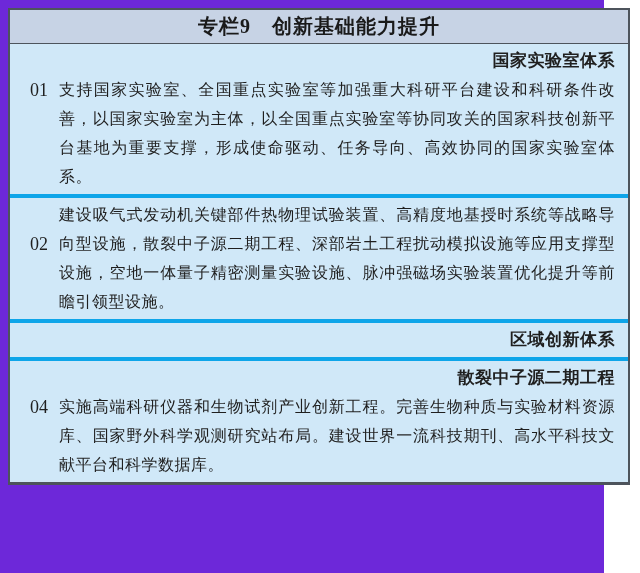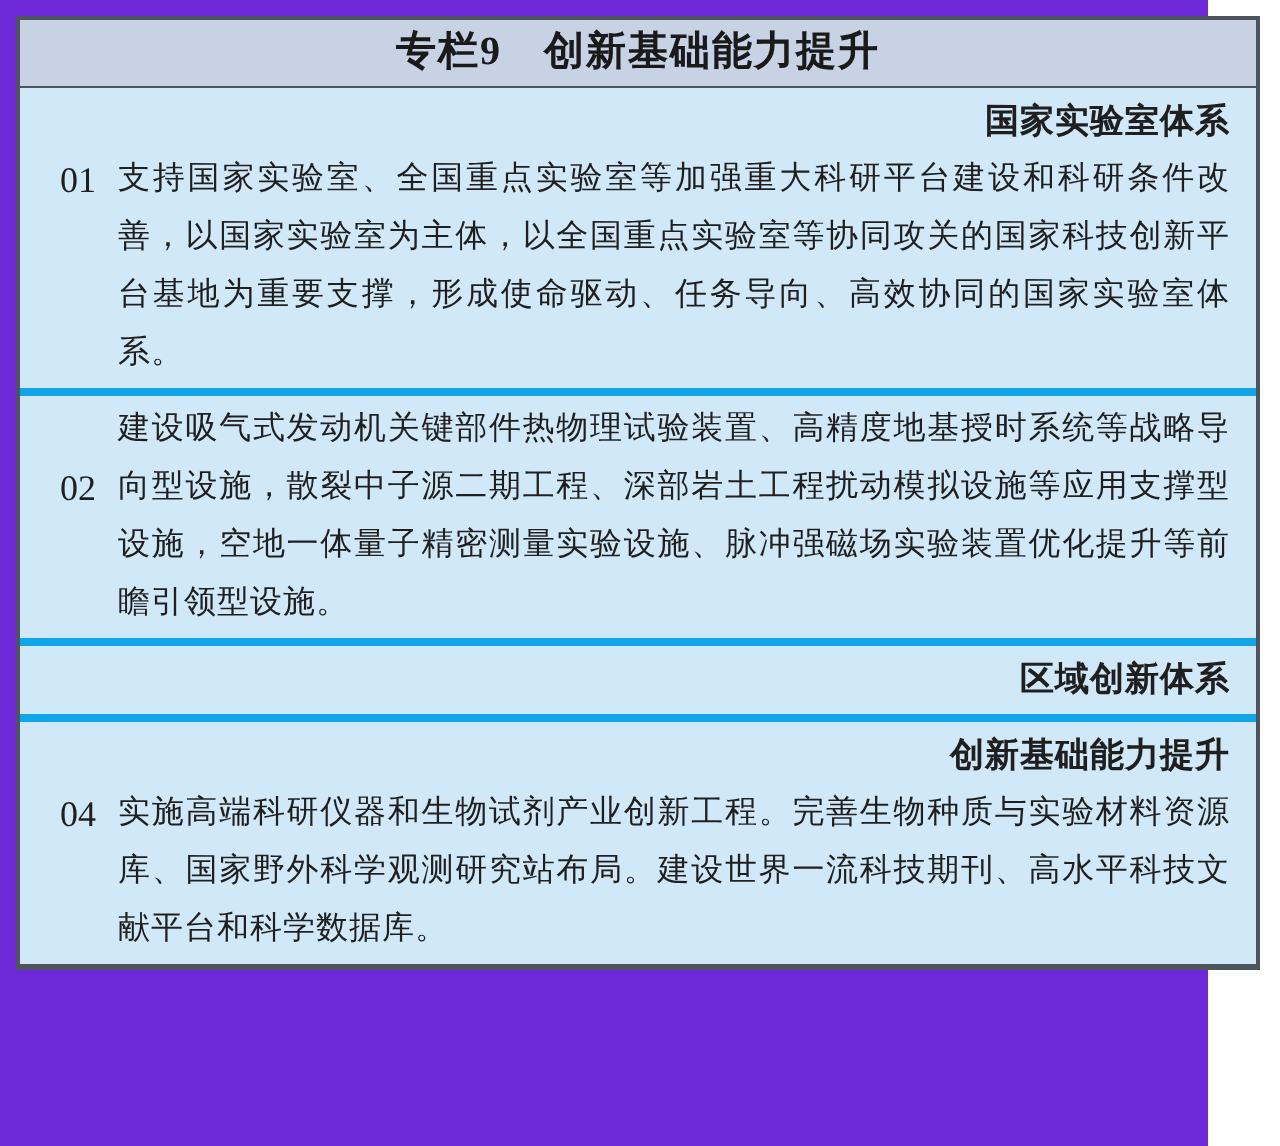--- a/index.html
+++ b/index.html
@@ -92,18 +92,18 @@
       <div class="section-body">建设吸气式发动机关键部件热物理试验装置、高精度地基授时系统等战略导向型设施，散裂中子源二期工程、深部岩土工程扰动模拟设施等应用支撑型设施，空地一体量子精密测量实验设施、脉冲强磁场实验装置优化提升等前瞻引领型设施。</div>
     </div>
 
     <div class="section">
       <span class="section-number">07</span>
       <div class="section-heading">区域创新体系</div>
     </div>
 
     <div class="section">
       <span class="section-number">04</span>
-      <div class="section-heading">创新基础能力提升</div>
+      <div class="section-heading">散裂中子源二期工程</div>
       <div class="section-body">实施高端科研仪器和生物试剂产业创新工程。完善生物种质与实验材料资源库、国家野外科学观测研究站布局。建设世界一流科技期刊、高水平科技文献平台和科学数据库。</div>
     </div>
 
   </div>
 </div>
 
 </body></html>

